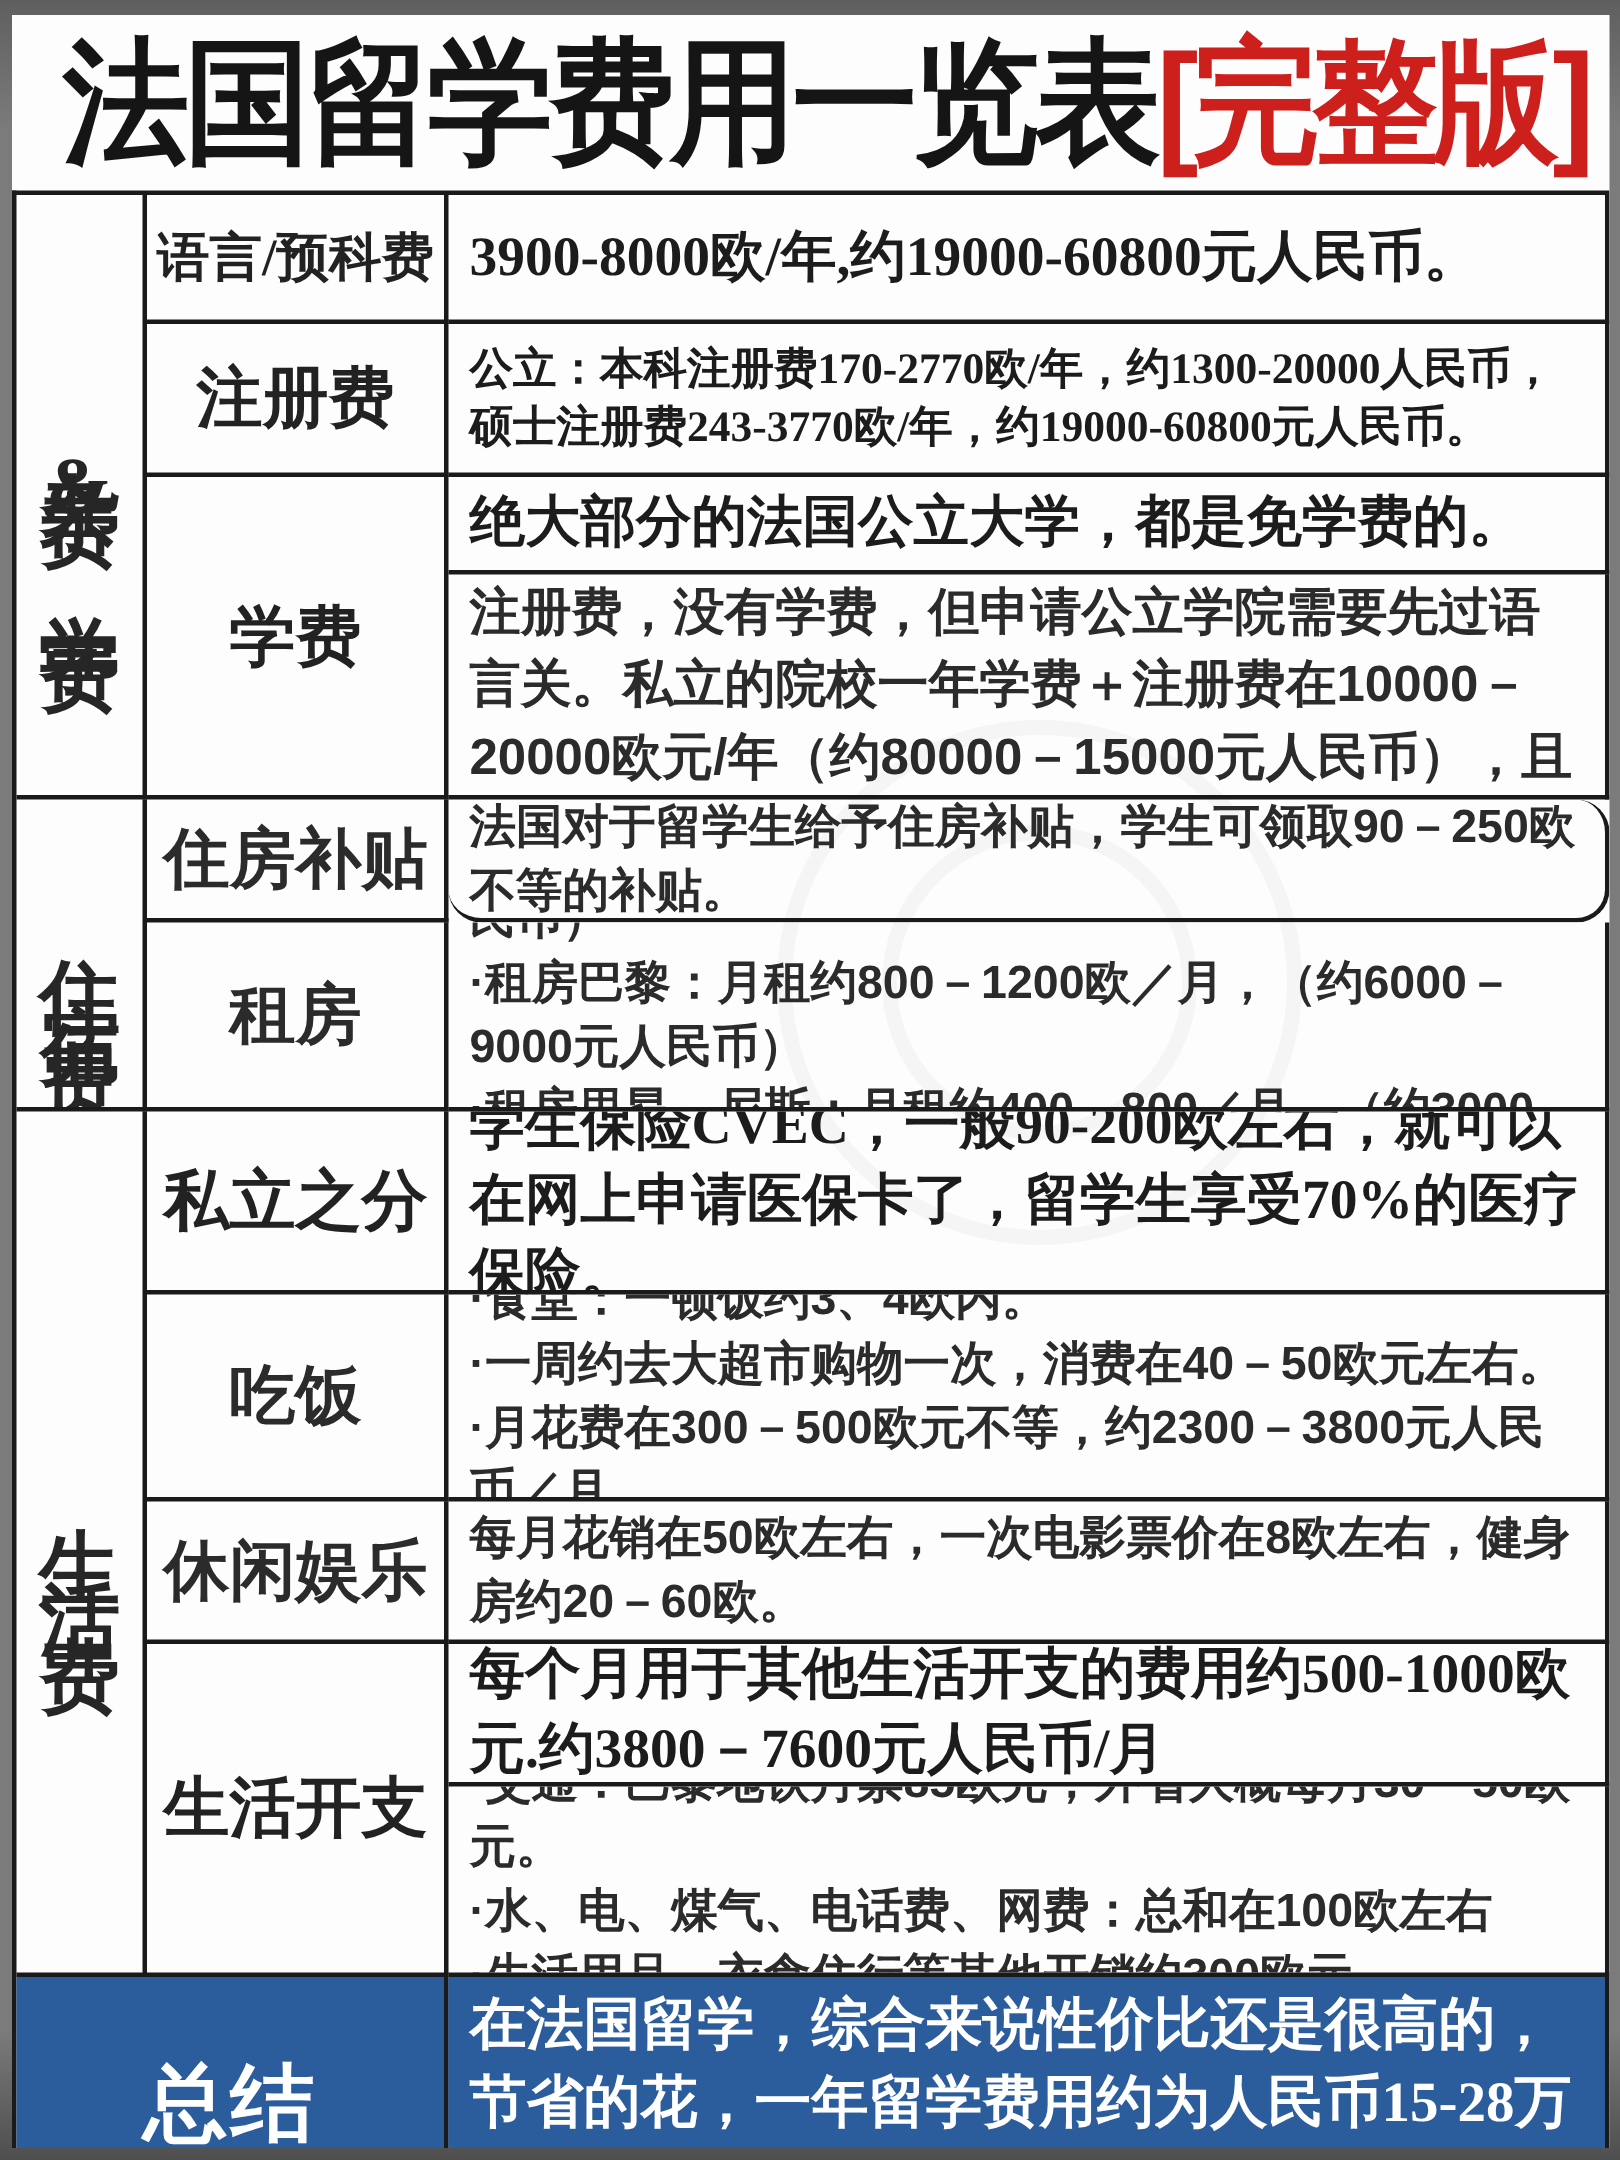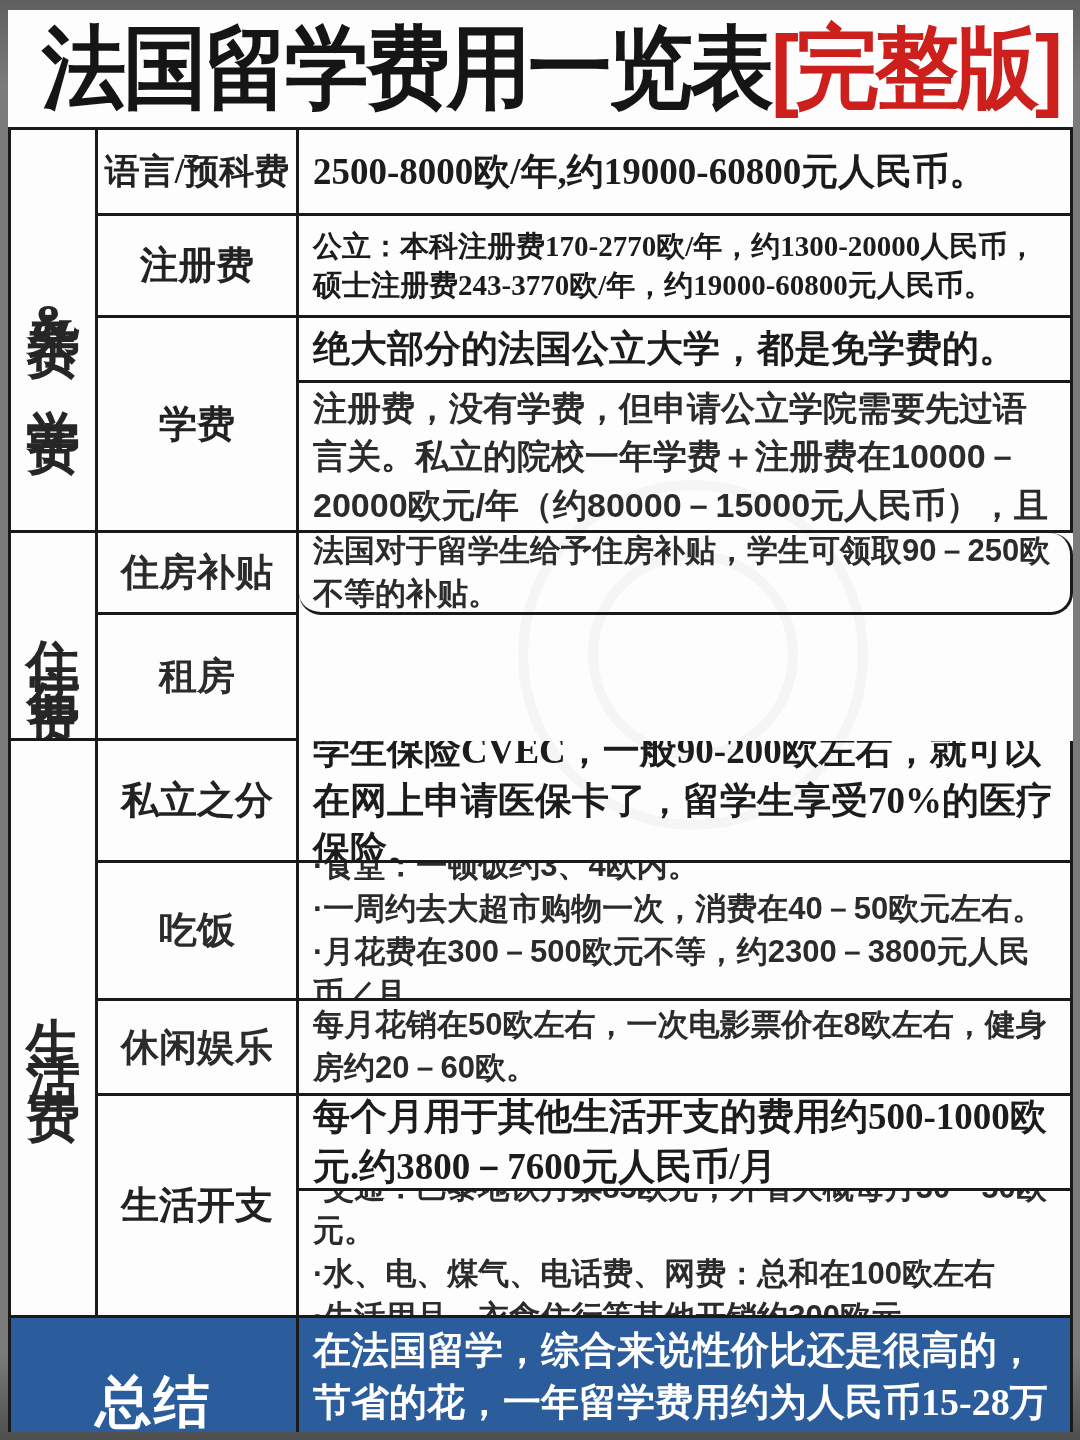--- a/index.html
+++ b/index.html
@@ -86,21 +86,21 @@
     text-orientation: upright;
     line-height: 1;
   }
   .cat.ls-sm span { letter-spacing: 12px; }
   .cat.ls-md span { letter-spacing: 26px; }
   .cat.ls-lg span { letter-spacing: 36px; }
   
   .label {
     justify-content: center;
     text-align: center;
-    font-size: 38px;
+    font-size: 44px;
     font-weight: 700;
     color: #222;
     font-family: "Liberation Serif", serif;
   }
   .label.small { font-size: 35px; }
   .label.sans { font-family: "Liberation Sans", sans-serif; color: #2b2b2b; }
   
   .content {
     padding: 6px 14px;
     color: #1c1c1c;
@@ -177,21 +177,21 @@
       </div>
       <div class="cell cat ls-md" style="grid-column:1; grid-row:5 / span 2;">
         <span>住宿费</span>
       </div>
       <div class="cell cat ls-lg" style="grid-column:1; grid-row:7 / span 5;">
         <span>生活费</span>
       </div>
 
       <div class="cell label small" style="grid-column:2; grid-row:1;">语言/预科费</div>
       <div class="cell content" style="grid-column:3; grid-row:1;">
-        <div class="serif-txt">2500-8000欧/年,约19000-60800元人民币。</div>
+        <div class="serif-txt">3900-8000欧/年,约19000-60800元人民币。</div>
       </div>
 
       <div class="cell label" style="grid-column:2; grid-row:2;">注册费</div>
       <div class="cell content" style="grid-column:3; grid-row:2;">
         <div class="serif-txt mid">公立：本科注册费170-2770欧/年，约1300-20000人民币，硕士注册费243-3770欧/年，约19000-60800元人民币。</div>
       </div>
 
       <div class="cell content" style="grid-column:3; grid-row:3;">
         <div class="serif-txt">绝大部分的法国公立大学，都是免学费的。</div>
       </div>
@@ -199,20 +199,25 @@
       <div class="cell content" style="grid-column:3; grid-row:4;">
         <div class="sans-txt big">法国学校有公立、私立之分，公立学校只有一定注册费，没有学费，但申请公立学院需要先过语言关。私立的院校一年学费＋注册费在10000－20000欧元/年（约80000－15000元人民币），且有上涨趋势。</div>
       </div>
 
       <div class="cell label sans" style="grid-column:2; grid-row:5;">住房补贴</div>
       <div class="cell content" style="grid-column:3; grid-row:5;border-radius:22px;">
         <div class="sans-txt">法国对于留学生给予住房补贴，学生可领取90－250欧不等的补贴。</div>
       </div>
 
       <div class="cell label sans" style="grid-column:2; grid-row:6;">租房</div>
+      <div class="cell content" style="grid-column:3; grid-row:6;">
+        <div class="sans-txt">·CROUS：300－650欧元／月，（约2300－5000元人民币）</div>
+        <div class="sans-txt">·租房巴黎：月租约800－1200欧／月，（约6000－9000元人民币）</div>
+        <div class="sans-txt">·租房里昂、尼斯：月租约400－800／月，（约3000－6000元人民币）</div>
+      </div>
 
       <div class="cell label" style="grid-column:2; grid-row:7;">私立之分</div>
       <div class="cell content" style="grid-column:3; grid-row:7;">
         <div class="serif-txt">学生保险CVEC，一般90-200欧左右，就可以在网上申请医保卡了，留学生享受70%的医疗保险。</div>
       </div>
 
       <div class="cell label sans" style="grid-column:2; grid-row:8;">吃饭</div>
       <div class="cell content" style="grid-column:3; grid-row:8;">
         <div class="sans-txt">·食堂：一顿饭约3、4欧内。</div>
         <div class="sans-txt">·一周约去大超市购物一次，消费在40－50欧元左右。</div>

